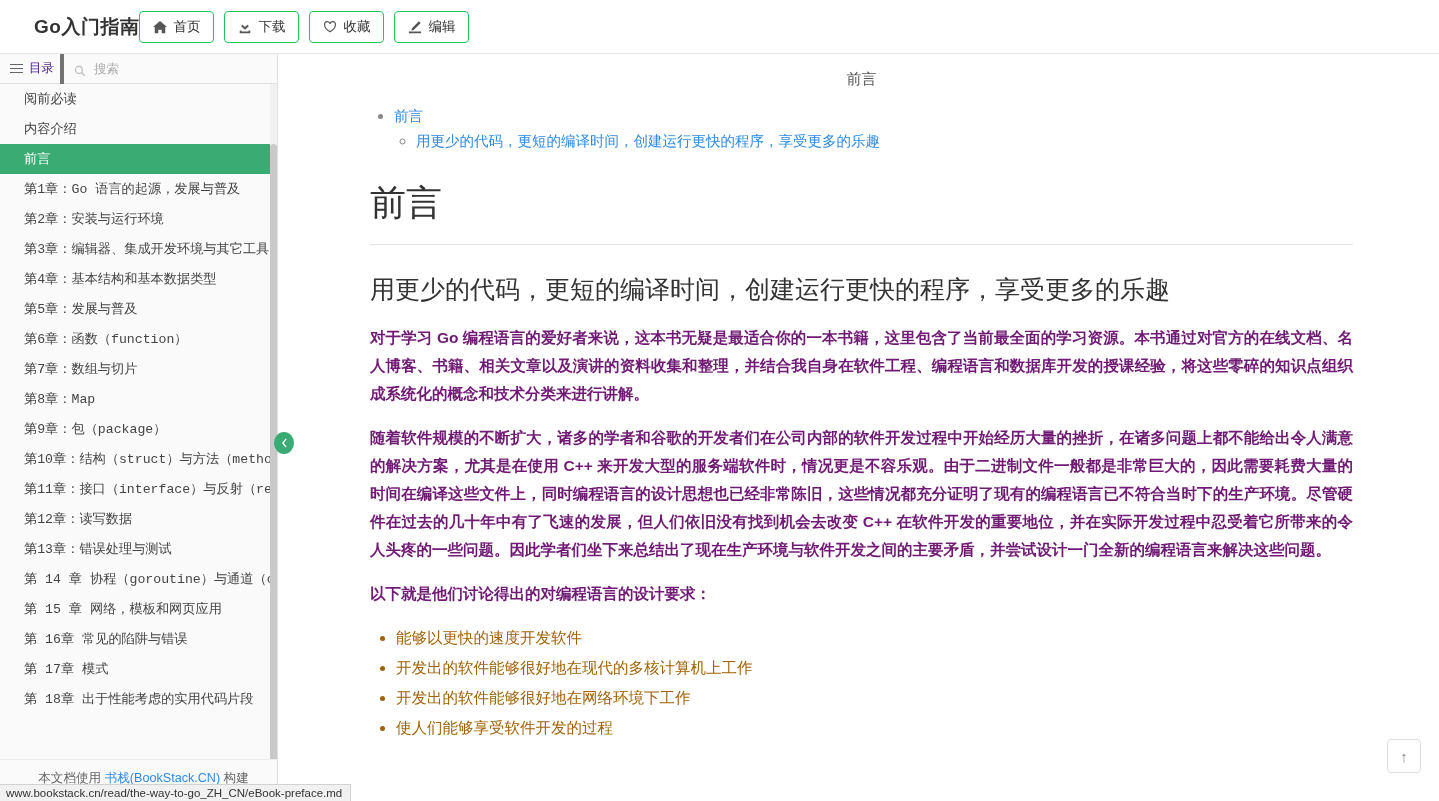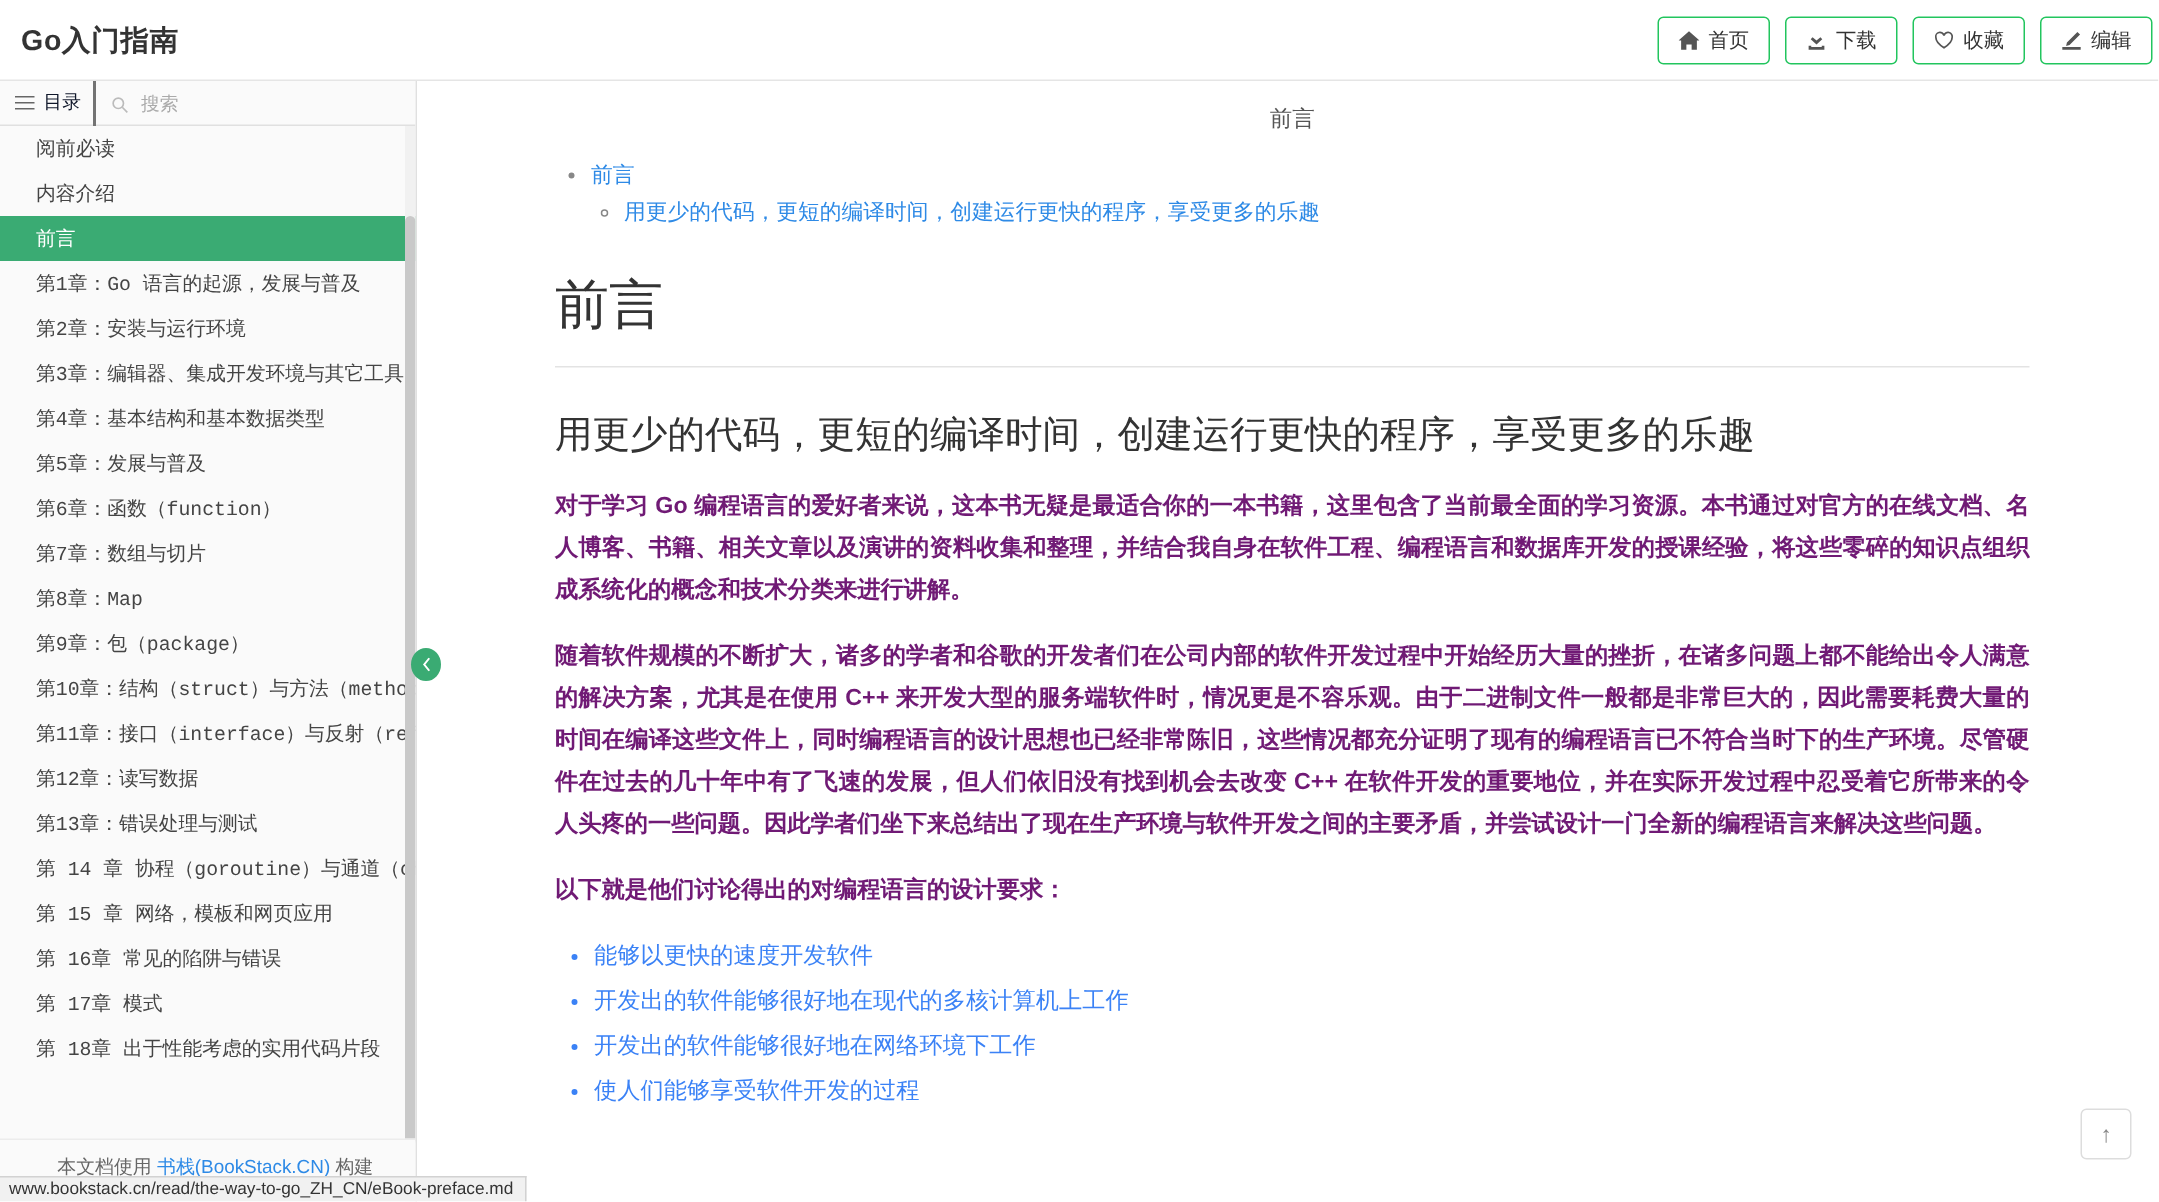--- a/index.html
+++ b/index.html
@@ -10,22 +10,22 @@
     font-family: "Liberation Sans", sans-serif;
     background: #fff;
     color: #333;
   }
   #app { position: relative; width: 1439px; height: 801px; overflow: hidden; }
 
   
   .topbar {
     position: absolute; top: 0; left: 0; right: 0; height: 54px;
     background: #fff; border-bottom: 1px solid #e5e5e5;
-    display: flex; align-items: center; justify-content: space-between;
-    padding: 0 4px;
+    display: flex; align-items: center; justify-content: flex-start;
+    padding: 0 24px;
     z-index: 20;
   }
   .book-title {
     font-size: 19px; font-weight: bold; color: #333; padding-left: 10px;
     letter-spacing: 0.5px;
   }
   .topbar-actions { display: flex; gap: 10px; align-items: center; }
   .btn {
     display: inline-flex; align-items: center; gap: 6px;
     height: 32px; padding: 0 13px;
@@ -43,21 +43,21 @@
     background: #fafafa; border-right: 1px solid #e0e0e0;
     overflow: hidden;
   }
   .side-head {
     display: flex; align-items: center; height: 30px;
     border-bottom: 1px solid #e0e0e0; background: #fafafa;
   }
   .side-head .catalog {
     display: flex; align-items: center; gap: 6px;
     width: 64px; height: 30px; padding-left: 10px;
-    font-size: 12.5px; color: #0f172a; border-right: 2px solid #737373;
+    font-size: 12.5px; color: #4c1d95; border-right: 4px solid #737373;
     cursor: pointer;
   }
   .hamburger { display: inline-block; width: 13px; }
   .hamburger span { display: block; height: 1.5px; background: #666; margin: 2.5px 0; }
   .side-head .searchwrap {
     flex: 1; display: flex; align-items: center; gap: 6px; padding-left: 10px; height: 30px;
   }
   .search-ico { width: 12px; height: 12px; opacity: .55; }
   .search-input {
     border: none; outline: none; background: transparent;
@@ -127,21 +127,21 @@
   }
   h2.doc-sub {
     font-size: 25px; font-weight: normal; color: #333;
     margin: 28px 0 18px 0;
   }
   p.para {
     font-size: 15.5px; line-height: 28px; color: #701a75;
     margin: 0 0 16px 0; text-align: justify; font-weight: bold;
   }
   ul.bullets { margin: 6px 0 0 0; padding-left: 26px; }
-  ul.bullets li { font-size: 15.5px; line-height: 28px; color: #3b82f6; margin-bottom: 2px; }
+  ul.bullets li { font-size: 15.5px; line-height: 28px; color: #a16207; margin-bottom: 2px; }
 
   
   .to-top {
     position: absolute; right: 18px; bottom: 28px;
     width: 34px; height: 34px; border: 1px solid #ddd; border-radius: 4px;
     background: #fff; color: #888;
     display: flex; align-items: center; justify-content: center;
     font-size: 15px; cursor: pointer; z-index: 25;
   }
 

